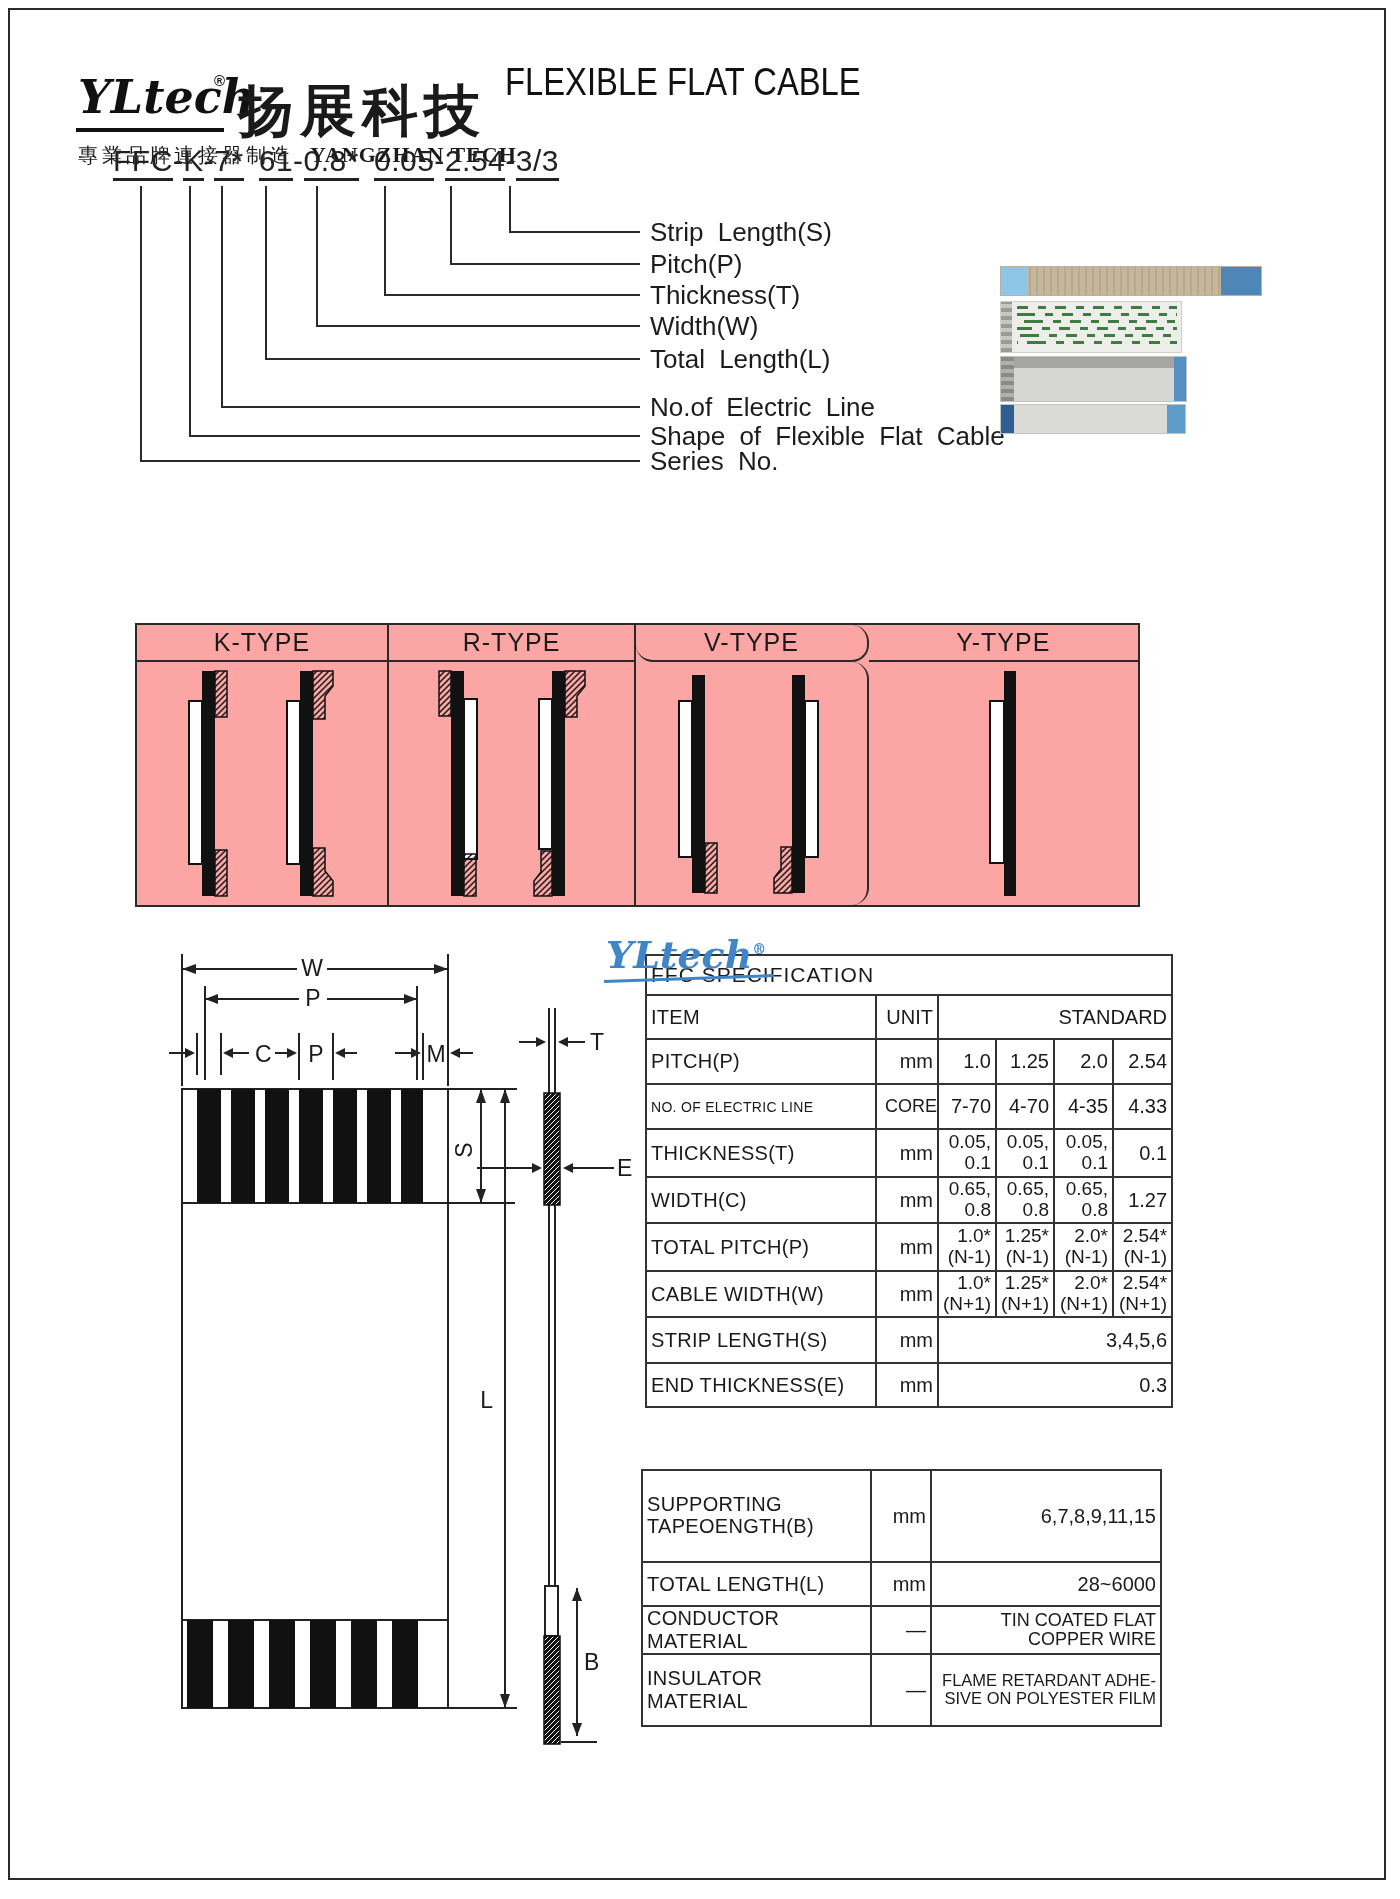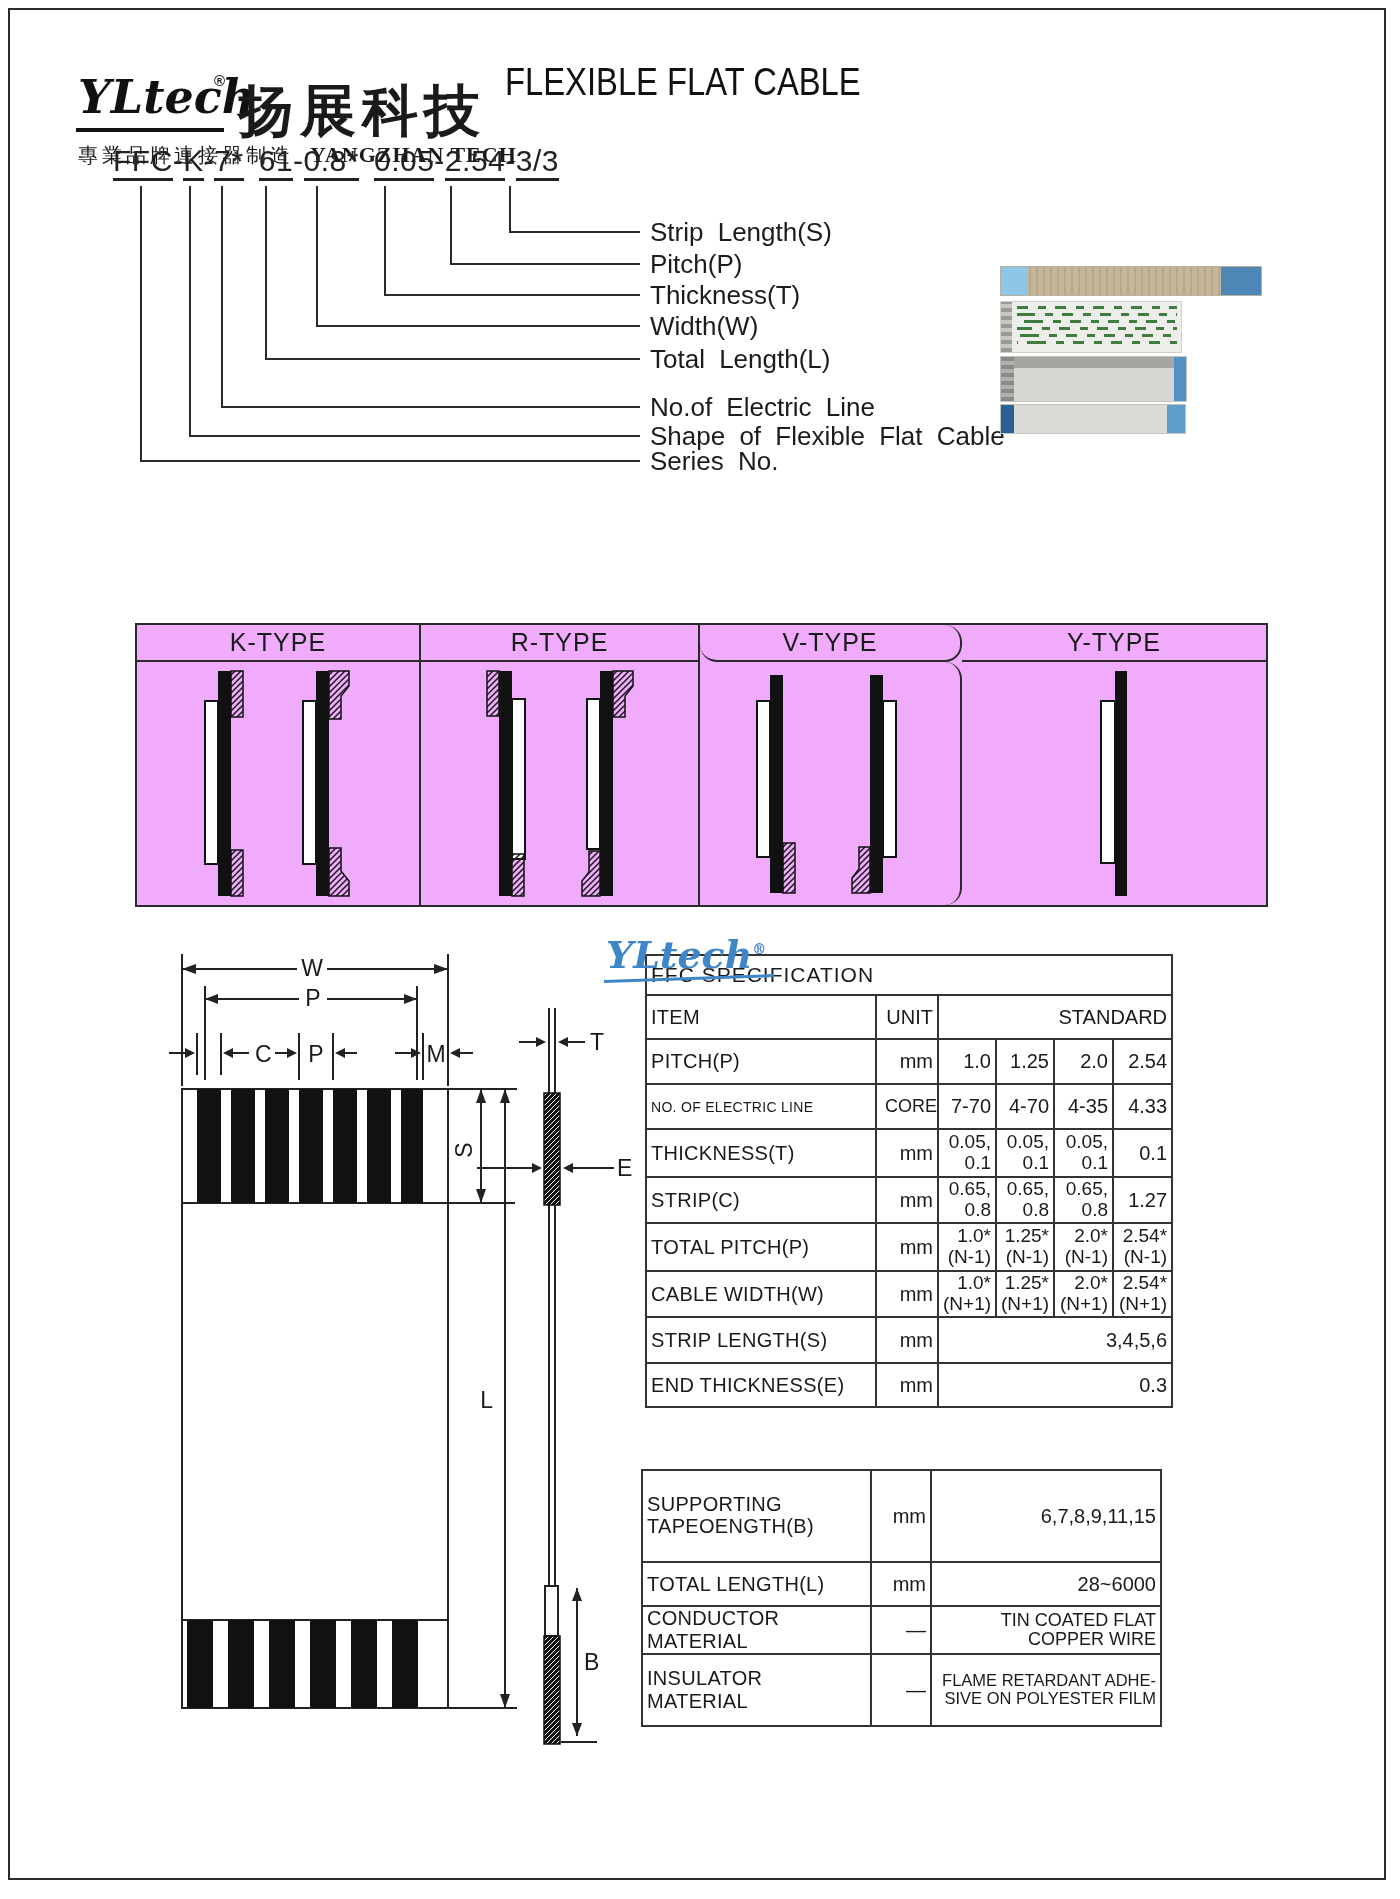--- a/index.html
+++ b/index.html
@@ -41,21 +41,21 @@
   #photo3{left:1000px;top:356px;width:187px;height:46px;background:#d6d6d3;border:1px solid #c2c2be;}
   #photo3 .top{position:absolute;left:0;top:0;width:100%;height:11px;background:#a5a5a2;}
   #photo3 .band{position:absolute;left:0;top:0;width:13px;height:100%;
               background:repeating-linear-gradient(0deg,#8a8a87 0 4px,#b0b0ad 4px 8px);}
   #photo3 .endR{position:absolute;right:0;top:0;width:12px;height:100%;background:#5590c2;}
   #photo4{left:1000px;top:404px;width:186px;height:30px;background:#dadad7;border:1px solid #c2c2be;}
   #photo4 .endL{position:absolute;left:0;top:0;width:13px;height:100%;background:#2d5f90;}
   #photo4 .endR{position:absolute;right:0;top:0;width:18px;height:100%;background:#5e9cc9;}
 
   
-  .type-table{left:135px;top:623px;width:1133px;box-sizing:border-box;border:2px solid #2a2a2a;background:#f0abfc;}
+  .type-table{left:135px;top:623px;width:1005px;box-sizing:border-box;border:2px solid #2a2a2a;background:#fca5a5;}
   .tt-row{display:flex;}
   .tt-cell{box-sizing:border-box;border-right:2px solid #2a2a2a;}
   .tt-cell:last-child{border-right:none;}
   .tt-head .tt-cell{height:37px;display:flex;align-items:center;justify-content:center;
                     font-size:25px;letter-spacing:1px;border-bottom:2px solid #2a2a2a;}
   .tt-body .tt-cell{height:243px;display:flex;align-items:center;justify-content:center;}
   .w1{width:285px;} .w2{width:280px;} .w3{width:263px;border-radius:17px;} .w4{width:305px;}
 
   
   table.spec{position:absolute;border-collapse:collapse;table-layout:fixed;background:transparent;}
@@ -365,21 +365,21 @@
       <td class="unit">mm</td>
       <td class="val pre">0.05,
 0.1</td>
       <td class="val pre">0.05,
 0.1</td>
       <td class="val pre">0.05,
 0.1</td>
       <td class="val">0.1</td>
     </tr>
     <tr style="height:46px">
-      <td class="item">STRIP(C)</td>
+      <td class="item">WIDTH(C)</td>
       <td class="unit">mm</td>
       <td class="val pre">0.65,
 0.8</td>
       <td class="val pre">0.65,
 0.8</td>
       <td class="val pre">0.65,
 0.8</td>
       <td class="val">1.27</td>
     </tr>
     <tr style="height:48px">

